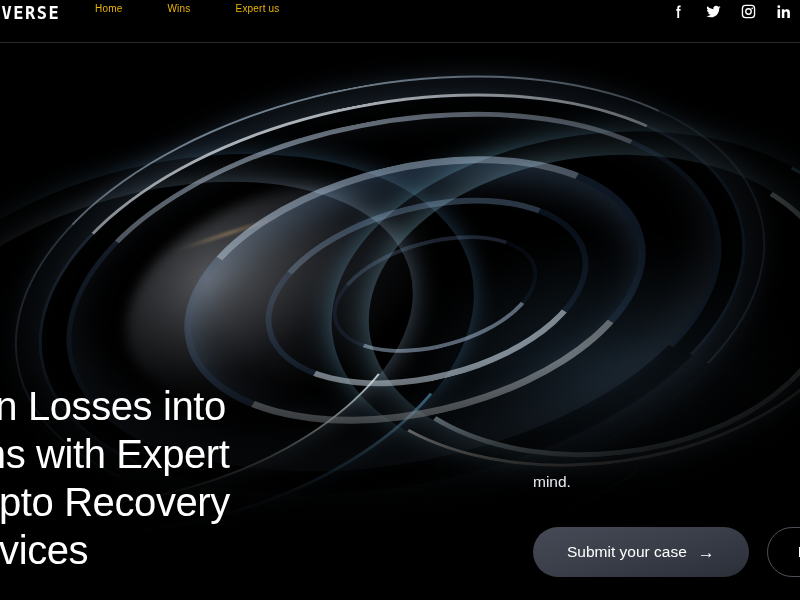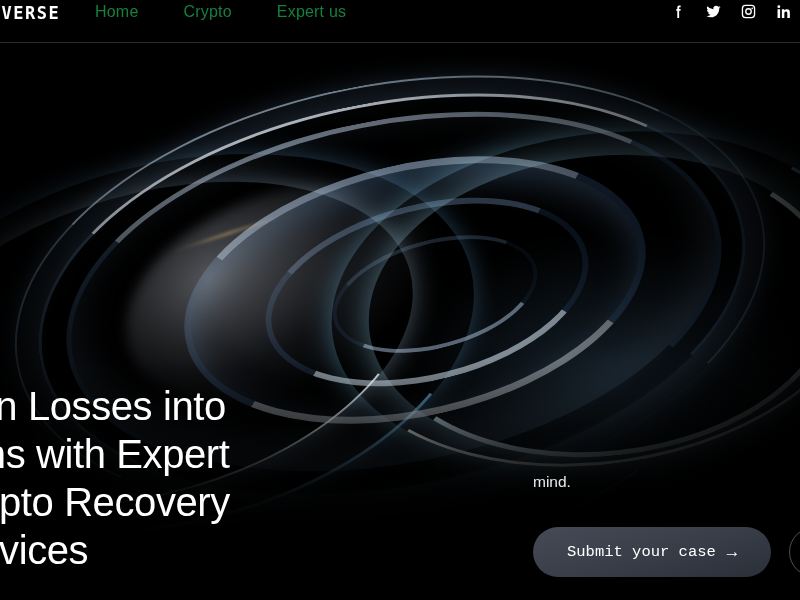--- a/index.html
+++ b/index.html
@@ -19,21 +19,21 @@
     border-bottom:1px solid #2a2a2a;
   }
   .logo {
     position:absolute; left:-22px; top:3px;
     font-family:"DejaVu Sans Mono", monospace;
     font-weight:700; font-size:17px; letter-spacing:1.5px;
     color:#fff; white-space:nowrap;
   }
   .nav { position:absolute; left:95px; top:3px; display:flex; gap:45px; }
   .nav a {
-    color:#15803d; font-size:16px; text-decoration:none;
+    color:#eab308; font-size:10px; text-decoration:none;
     letter-spacing:.2px; white-space:nowrap;
   }
   .socials {
     position:absolute; right:8px; top:3px;
     display:flex; gap:18px; align-items:center;
   }
   .socials .ic { width:17px; height:17px; display:block; fill:#fff; }
 
   
   .art {
@@ -193,21 +193,21 @@
     font-size:15.5px; line-height:27px; color:#e8ecf2;
     white-space:nowrap;
   }
   .cta-row {
     position:absolute; left:533px; top:527px; z-index:30;
     display:flex; gap:18px; align-items:center;
   }
   .btn-primary {
     height:50px; padding:0 34px; border:none; border-radius:25px;
     background:linear-gradient(165deg,#454a56 0%, #3a3f4a 45%, #2b2f38 100%);
-    color:#fff; font-size:15.5px; font-family:Liberation Mono, monospace;
+    color:#fff; font-size:15.5px; font-family:Liberation Sans, sans-serif;
     display:flex; align-items:center; gap:11px; cursor:pointer; white-space:nowrap;
     box-shadow:0 2px 14px rgba(0,0,0,.6);
   }
   .btn-ghost {
     height:50px; padding:0 30px; border-radius:25px;
     border:1px solid rgba(150,160,175,.5);
     background:transparent; color:#fff; font-size:15.5px;
     font-family:"Liberation Sans", sans-serif;
     display:flex; align-items:center; gap:10px; cursor:pointer; white-space:nowrap;
   }
@@ -217,21 +217,21 @@
 <body>
 
 <div class="page">
 
   <div class="header">
 
     <div class="logo">REVERSE</div>
 
     <nav class="nav">
       <a href="#">Home</a>
-      <a href="#">Crypto</a>
+      <a href="#">Wins</a>
       <a href="#">Expert us</a>
     </nav>
 
     <div class="socials">
       <a href="#">
         <svg class="ic" viewBox="0 0 24 24" aria-hidden="true">
             <path d="M15.1 8.4h-2.2V6.9c0-.6.4-.8.7-.8h1.4V3.6h-2c-2.2 0-2.7 1.6-2.7 2.7v2.1H8.9v2.6h1.4V21h2.6v-10.1h1.9l.3-2.5z"></path>
           </svg>
       </a>
       <a href="#">

